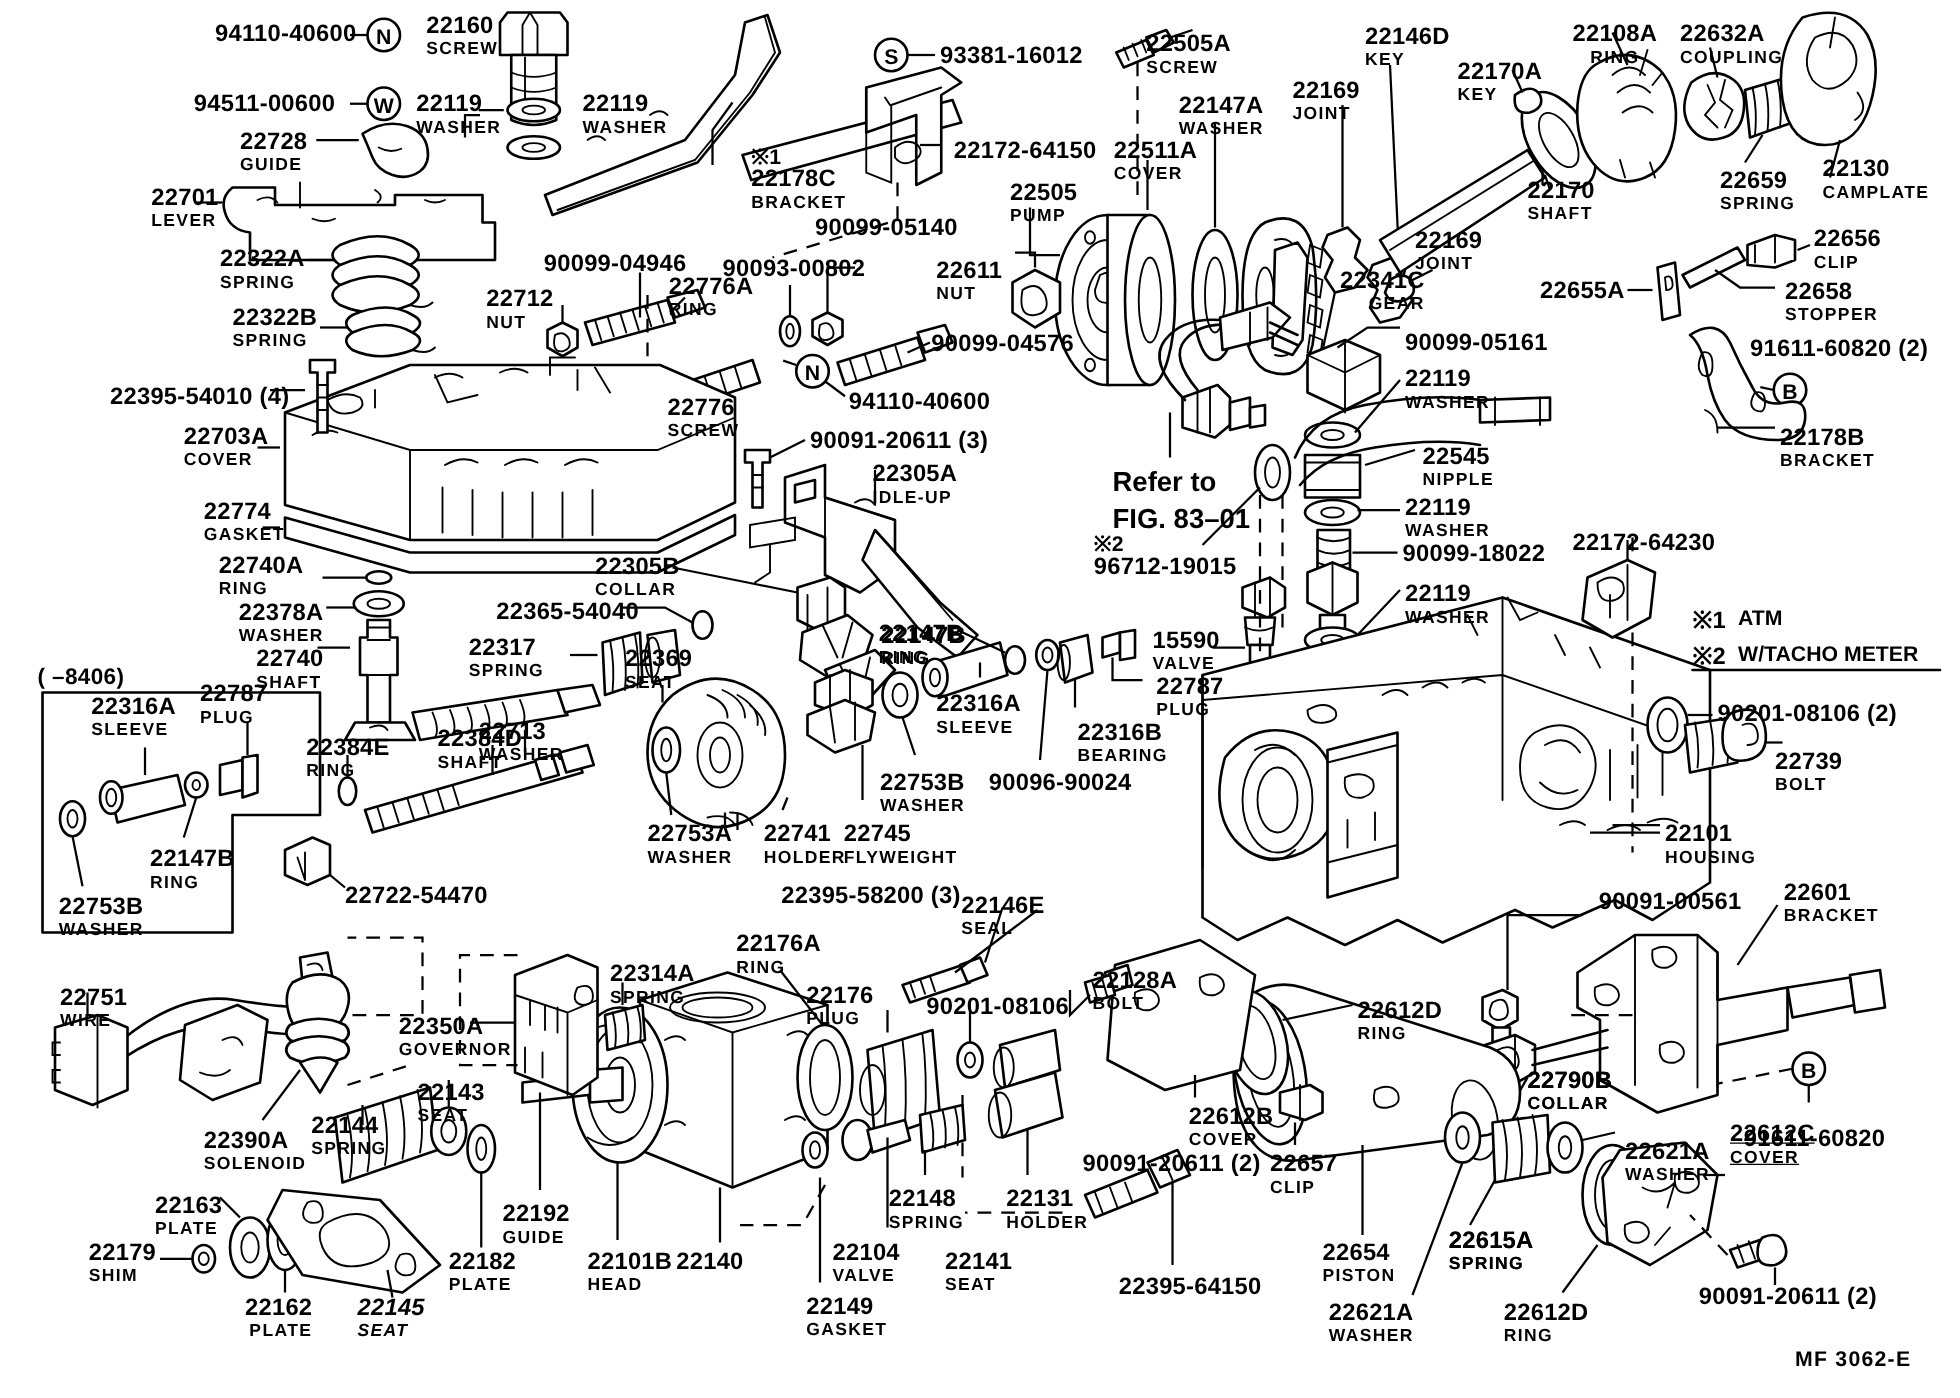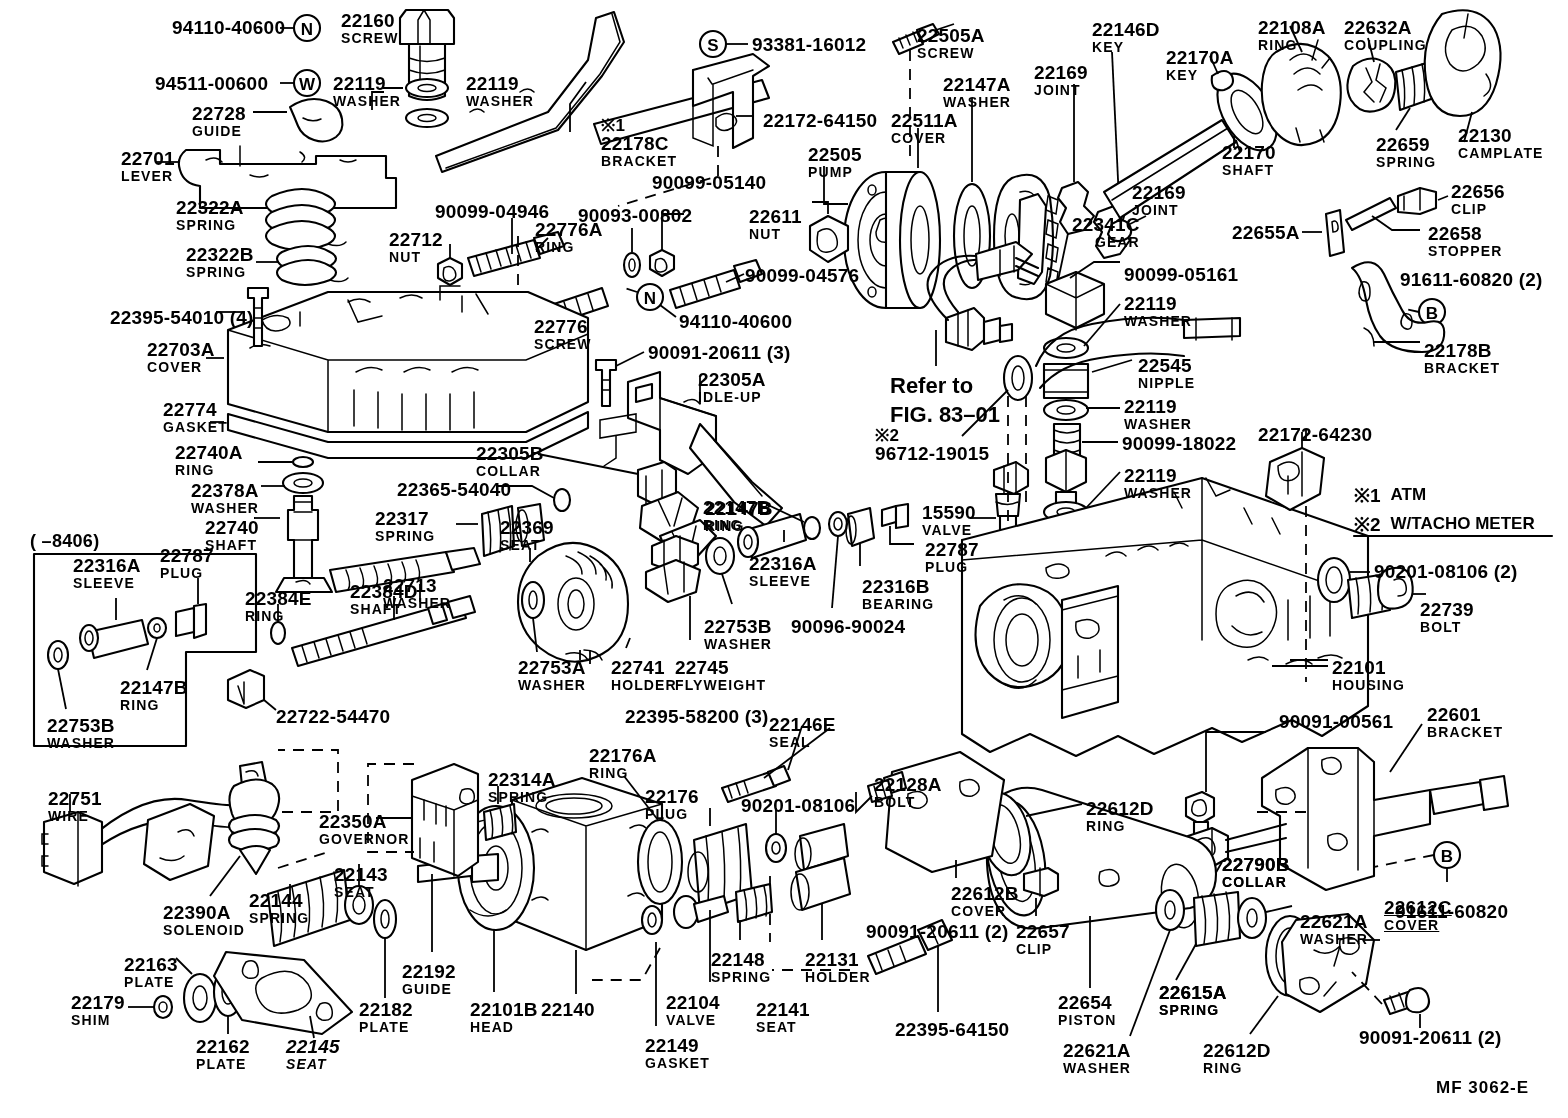--- a/index.html
+++ b/index.html
@@ -863,21 +863,21 @@
         <span class="nm">WASHER</span>
       </div>
       <div class="lbl" style="left: 176px; top: 198px;">
         <span class="num">22322A</span>
         <span class="nm">SPRING</span>
       </div>
       <div class="lbl" style="left: 186px; top: 245px;">
         <span class="num">22322B</span>
         <span class="nm">SPRING</span>
       </div>
-      <div class="lbl" style="left: 110px; top: 308px;">
+      <div class="lbl" style="left: 88px; top: 308px;">
         <span class="num">22395-54010 (4)</span>
       </div>
       <div class="lbl" style="left: 147px; top: 340px;">
         <span class="num">22703A</span>
         <span class="nm">COVER</span>
       </div>
       <div class="lbl" style="left: 163px; top: 400px;">
         <span class="num">22774</span>
         <span class="nm">GASKET</span>
       </div>
@@ -1021,21 +1021,21 @@
         <span class="nm">KEY</span>
       </div>
       <div class="lbl" style="left: 1166px; top: 48px;">
         <span class="num">22170A</span>
         <span class="nm">KEY</span>
       </div>
       <div class="lbl" style="left: 1222px; top: 143px;">
         <span class="num">22170</span>
         <span class="nm">SHAFT</span>
       </div>
-      <div class="lbl" style="left: 1258px; top: 18px;">
+      <div class="lbl" style="left: 1258px; top: 18px; text-align: center;">
         <span class="num">22108A</span>
         <span class="nm">RING</span>
       </div>
       <div class="lbl" style="left: 1344px; top: 18px;">
         <span class="num">22632A</span>
         <span class="nm">COUPLING</span>
       </div>
       <div class="lbl" style="left: 1376px; top: 135px;">
         <span class="num">22659</span>
         <span class="nm">SPRING</span>
@@ -1248,21 +1248,21 @@
         <span class="nm">SEAT</span>
       </div>
       <div class="lbl" style="left: 124px; top: 955px;">
         <span class="num">22163</span>
         <span class="nm">PLATE</span>
       </div>
       <div class="lbl" style="left: 71px; top: 993px;">
         <span class="num">22179</span>
         <span class="nm">SHIM</span>
       </div>
-      <div class="lbl" style="left: 196px; top: 1037px;">
+      <div class="lbl" style="left: 196px; top: 1037px; text-align: right;">
         <span class="num">22162</span>
         <span class="nm">PLATE</span>
       </div>
       <div class="lbl" style="left: 286px; top: 1037px; font-style: italic;">
         <span class="num">22145</span>
         <span class="nm">SEAT</span>
       </div>
       <div class="lbl" style="left: 359px; top: 1000px;">
         <span class="num">22182</span>
         <span class="nm">PLATE</span>

